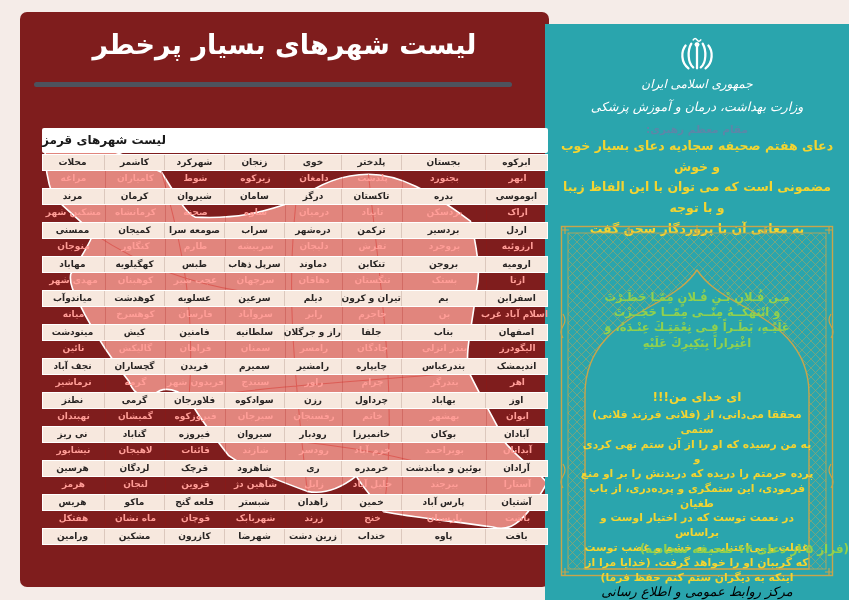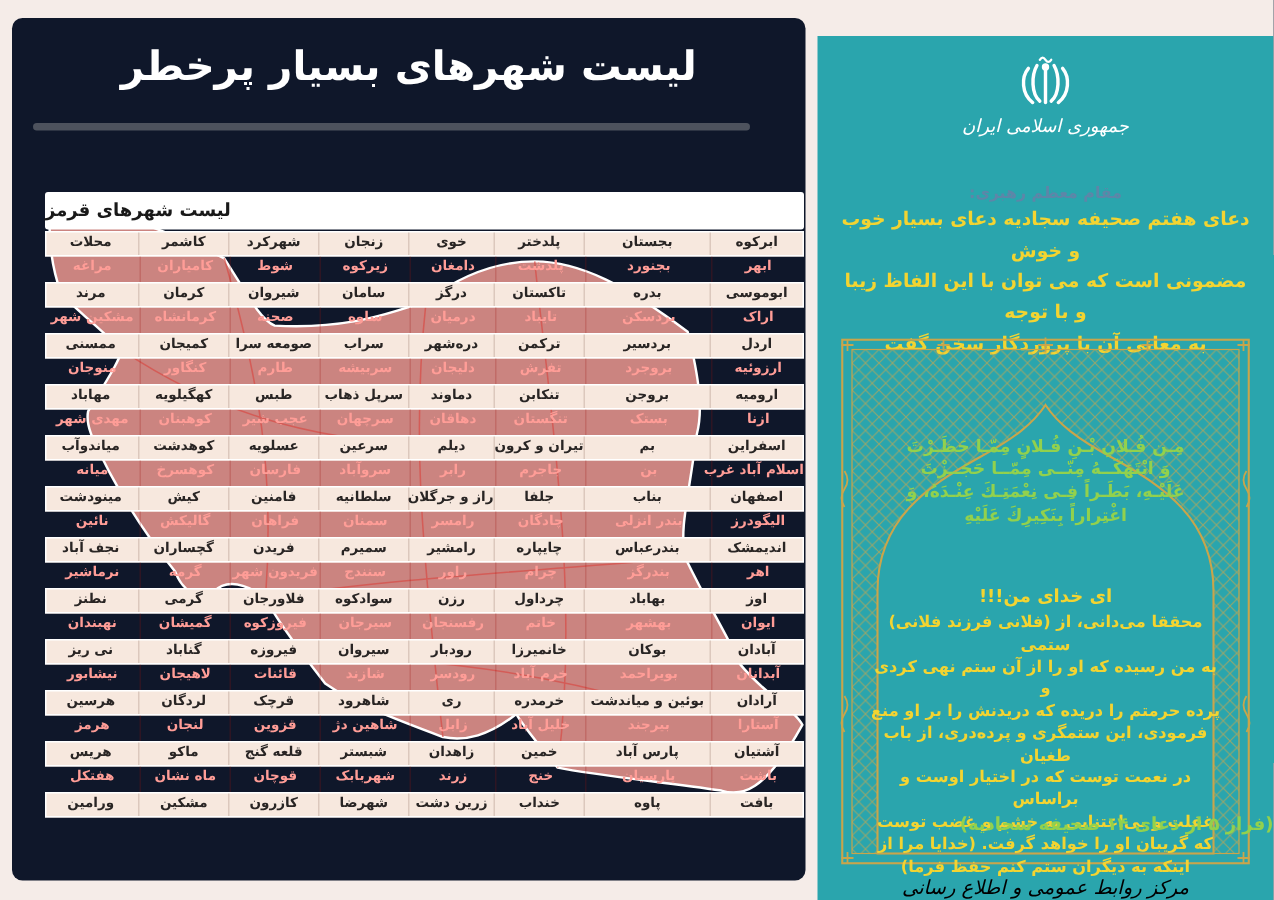--- a/index.html
+++ b/index.html
@@ -2,21 +2,21 @@
 <html lang="fa"><head>
 <meta charset="utf-8">
 <style>
   * { margin:0; padding:0; box-sizing:border-box; }
   html,body { width:849px; height:600px; overflow:hidden; }
   body { font-family:"DejaVu Sans", sans-serif; }
   .page { position:relative; width:849px; height:600px; background:#f5ece8; }
 
   
   .left-panel { position:absolute; left:0; top:0; width:545px; height:600px; background:#f5ece8; }
-  .red-box { position:absolute; left:8px; top:12px; width:529px; height:575px; background:#0f172a; border-radius:7px; overflow:hidden; }
+  .red-box { position:absolute; left:20px; top:12px; width:529px; height:575px; background:#7f1d1d; border-radius:7px; overflow:hidden; }
   .panel-title { position:absolute; top:17px; left:0; width:100%; text-align:center; color:#ffffff; font-size:27px; font-weight:bold; letter-spacing:-1px; }
   .title-divider { position:absolute; top:70px; left:14px; width:478px; height:5px; background:#4d525d; border-radius:3px; }
 
   .table-wrap { position:absolute; left:22px; top:116px; width:506px; height:420px; direction:rtl; }
   .iran-map { position:absolute; left:-10px; top:0px; width:520px; height:430px; z-index:0; }
   .table-title { position:relative; z-index:2; width:100%; height:25px; background:#ffffff; color:#191919; font-size:12px; font-weight:bold; text-align:left; line-height:25px; border-radius:2px; }
   .table-body { position:relative; z-index:2; margin-top:1px; }
   .trow { display:grid; grid-template-columns:62px 84px 60px 57px 60px 60px 60px 63px; height:17px; }
   .trow.light { background:#f7e8de; border:1px solid #ffffff; }
   .trow.light .tcell { color:#292524; border-left:1px solid rgba(170,140,130,0.35); }
@@ -300,20 +300,21 @@
         <path d="M14,8 C10,15 10,28 16,33"></path>
         <path d="M32,10 C37,16 37,28 29,34"></path>
         <path d="M26,8 C30,15 30,28 24,33"></path>
         <path d="M20,8 L20,34"></path>
         <path d="M16,4 q2,-3 4,0 q2,3 4,0" stroke-width="1.6"></path>
       </g>
       <circle cx="20" cy="9" r="2.6" fill="#ffffff"></circle>
     </svg>
 
     <div class="gov-line1">جمهوری اسلامی ایران</div>
+    <div class="gov-line2">وزارت بهداشت، درمان و آموزش پزشکی</div>
     <div class="leader-label">مقام معظم رهبری:</div>
     <div class="leader-quote">
         <div>دعای هفتم صحیفه سجادیه دعای بسیار خوب و خوش</div>
         <div>مضمونی است که می توان با این الفاظ زیبا و با توجه</div>
         <div>به معانی آن با پروردگار سخن گفت</div>
       </div>
 
     <svg class="frame-svg" viewBox="0 0 276 354" aria-hidden="true">
       <defs>
         <pattern id="lattice" width="9" height="9" patternUnits="userSpaceOnUse">

